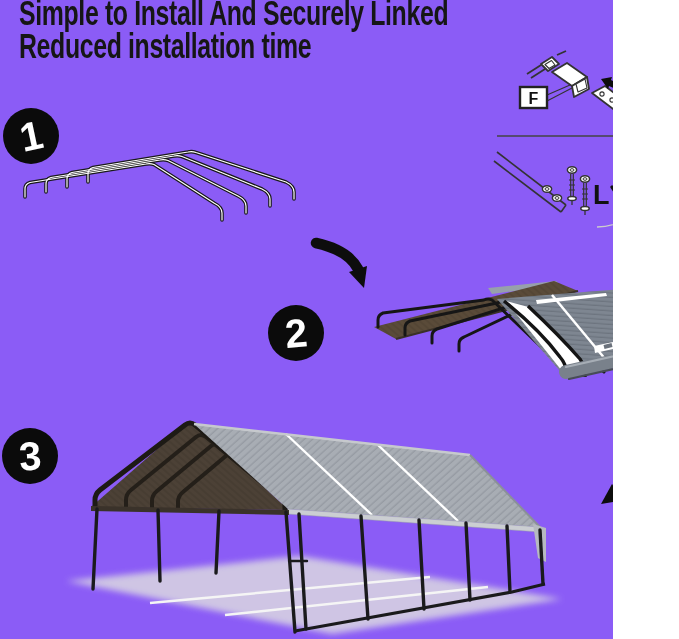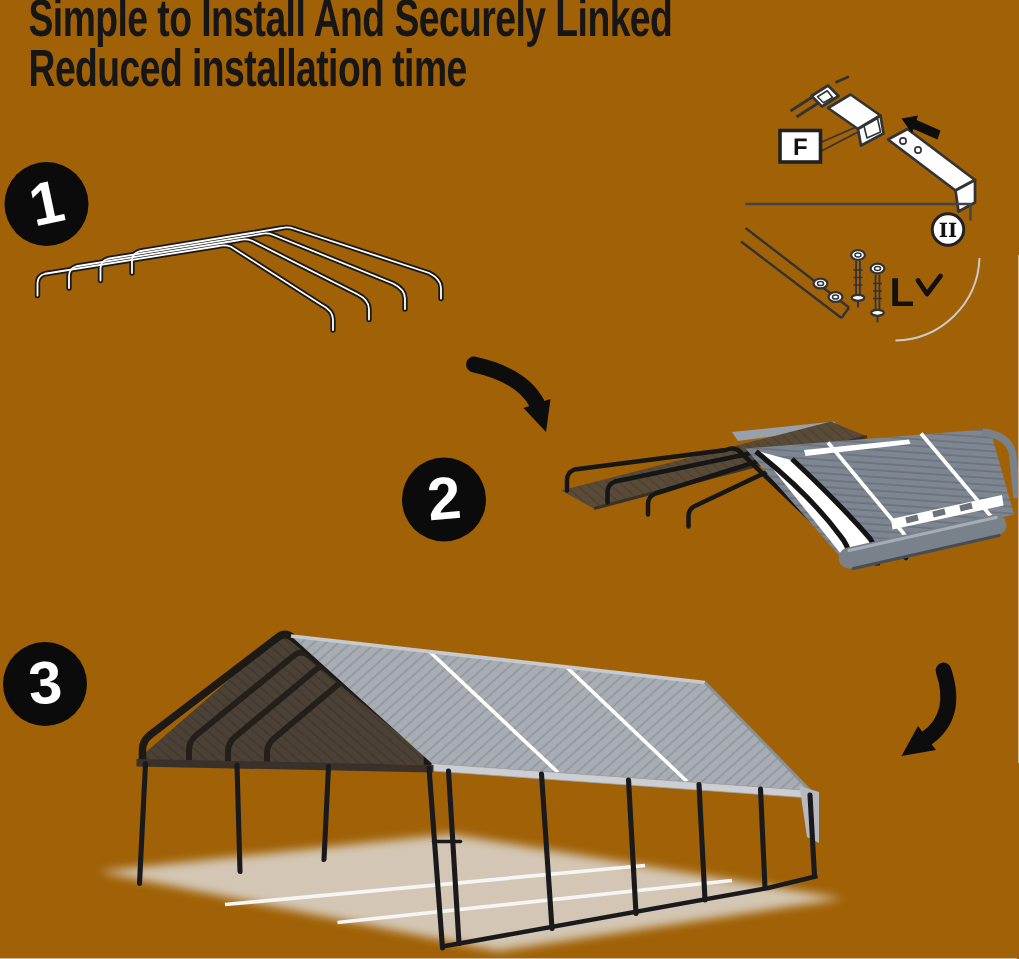--- a/index.html
+++ b/index.html
@@ -1,16 +1,16 @@
 <!DOCTYPE html>
 <html><head>
 <meta charset="utf-8">
 <style>
   html,body{margin:0;padding:0;background:#fff;}
-  .canvas{position:relative;width:679px;height:639px;background:#a16207;overflow:hidden;
+  .canvas{position:relative;width:613px;height:639px;background:#8b5cf6;overflow:hidden;
           font-family:"Liberation Sans",sans-serif;}
   .title{position:absolute;left:19px;top:-4px;color:#161616;font-weight:bold;
          font-size:35px;line-height:33px;letter-spacing:-0.5px;white-space:nowrap;
          transform:scaleX(0.71);transform-origin:0 0;}
   .badge{position:absolute;width:56px;height:56px;border-radius:50%;background:#0b0b0b;
          display:flex;align-items:center;justify-content:center;}
   .badge span{color:#ffffff;font-weight:bold;font-size:40px;line-height:1;}
   #badge1{left:3px;top:108px;} #badge1 span{transform:rotate(-12deg);}
   #badge2{left:268px;top:305px;} #badge2 span{transform:rotate(-5deg);}
   #badge3{left:2px;top:428px;} #badge3 span{transform:rotate(-4deg);}

